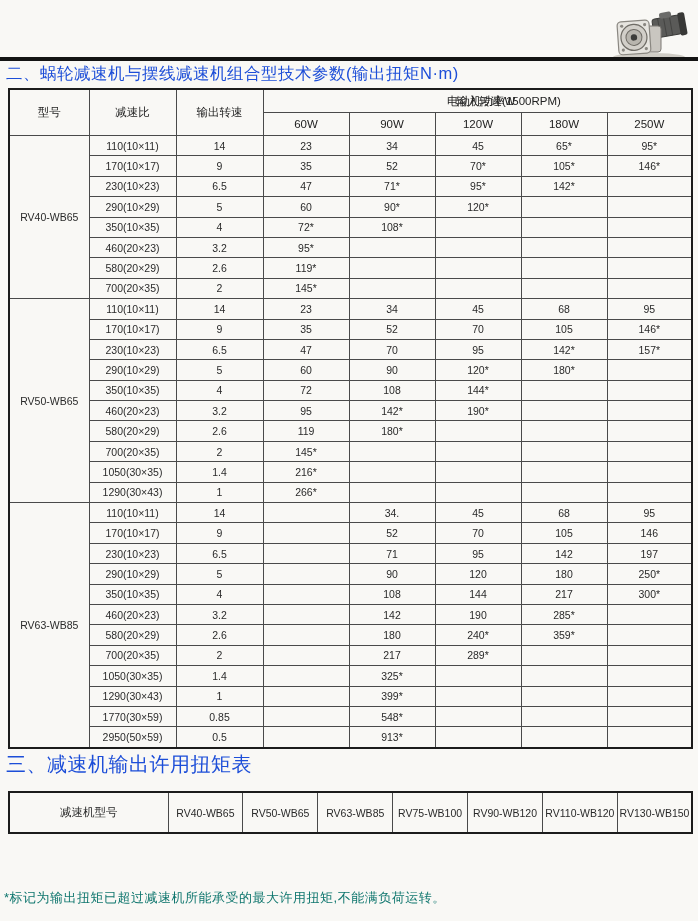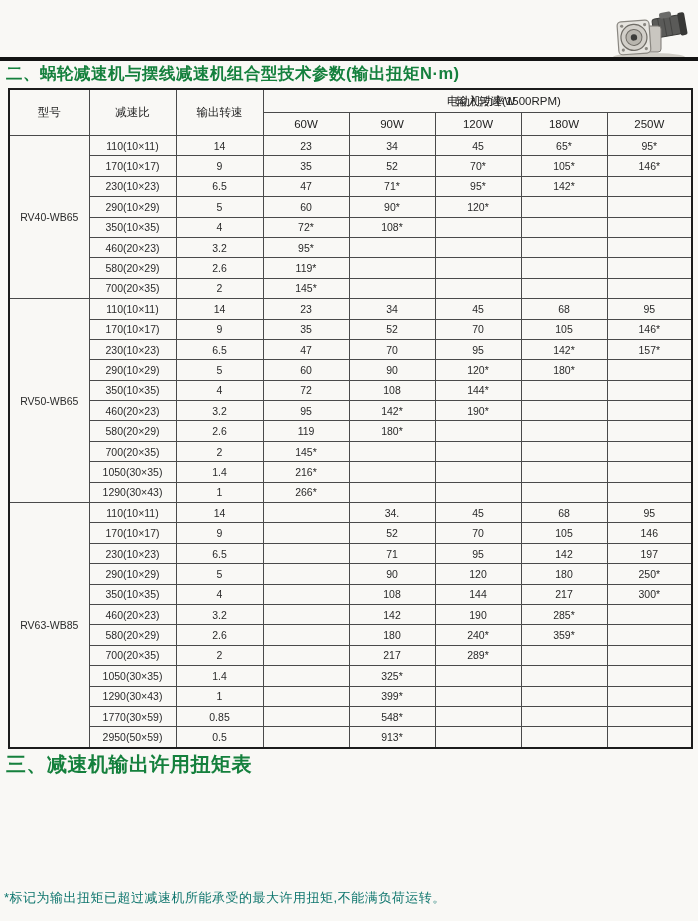--- a/index.html
+++ b/index.html
@@ -4,21 +4,21 @@
 <style>
   html,body{margin:0;padding:0;}
   body{
     width:698px;height:921px;position:relative;overflow:hidden;
     background:#f9f8f5;color:#222;
     font-family:"Liberation Sans", sans-serif;
   }
   
   .photo-wrap{position:absolute;top:8px;right:5px;width:84px;height:54px;}
   .top-rule{position:absolute;top:57px;left:0;width:698px;height:4px;background:#141414;}
-  .sec-title{position:absolute;left:6px;font-weight:bold;color:#15803d;letter-spacing:0.5px;white-space:nowrap;}
+  .sec-title{position:absolute;left:6px;font-weight:normal;color:#1d4ed8;letter-spacing:0.5px;white-space:nowrap;}
   .sec2-title{top:63px;font-size:16.5px;}
   .sec3-title{top:751px;font-size:20px;}
   .footnote{position:absolute;top:889px;left:4px;font-size:13px;color:#0f766e;letter-spacing:0.5px;}
 
   
   table{border-collapse:collapse;table-layout:fixed;background:transparent;}
   .main-table{position:absolute;top:88px;left:8px;width:683px;border:2px solid #1c1c1c;}
   .main-table td{
     border:1px solid #4a4a4a;text-align:center;vertical-align:middle;
     padding:0;overflow:hidden;white-space:nowrap;
@@ -388,16 +388,26 @@
       <col style="width: 159px;">
       <col style="width: 74.9px;">
       <col style="width: 74.9px;">
       <col style="width: 74.9px;">
       <col style="width: 74.9px;">
       <col style="width: 74.9px;">
       <col style="width: 74.9px;">
       <col style="width: 74.9px;">
     </colgroup>
   <tbody>
+    <tr>
+      <td class="hcell">减速机型号</td>
+    <td>RV40-WB65</td>
+        <td>RV50-WB65</td>
+        <td>RV63-WB85</td>
+        <td>RV75-WB100</td>
+        <td>RV90-WB120</td>
+        <td>RV110-WB120</td>
+        <td>RV130-WB150</td>
+      </tr>
   </tbody>
 </table>
 
 <div class="footnote">*标记为输出扭矩已超过减速机所能承受的最大许用扭矩,不能满负荷运转。</div>
 
 </body></html>

